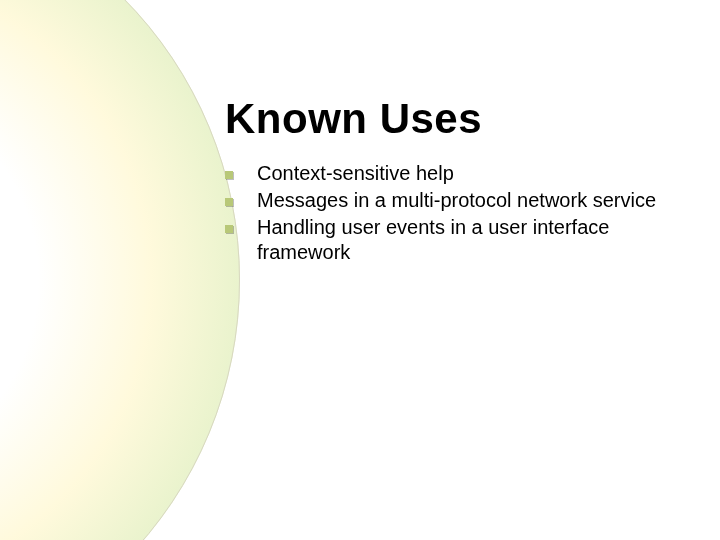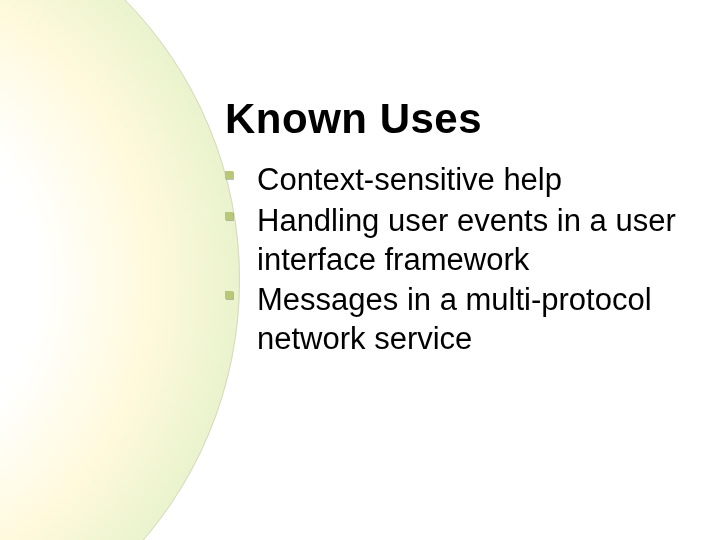--- a/index.html
+++ b/index.html
@@ -58,21 +58,21 @@
   }
   .list {
     list-style: none;
     margin: 0;
     padding: 0;
   }
   .item {
     position: relative;
     padding-left: 32px;
     margin: 0 0 2px 0;
-    font-size: 31px;
+    font-size: 20px;
     line-height: 1.25;
     color: #000000;
   }
   .bullet {
     position: absolute;
     left: 0;
     top: 10px;
     width: 8px;
     height: 8px;
     background: #b8c878;
@@ -88,21 +88,21 @@
 
   <div class="content">
     <h1 class="title">Known Uses</h1>
     <ul class="list">
       <li class="item">
         <span class="bullet"></span>
         <span>Context-sensitive help</span>
       </li>
       <li class="item">
         <span class="bullet"></span>
-        <span>Handling user events in a user interface framework</span>
+        <span>Messages in a multi-protocol network service</span>
       </li>
       <li class="item">
         <span class="bullet"></span>
-        <span>Messages in a multi-protocol network service</span>
+        <span>Handling user events in a user interface framework</span>
       </li>
     </ul>
   </div>
 </div>
 
 </body></html>

